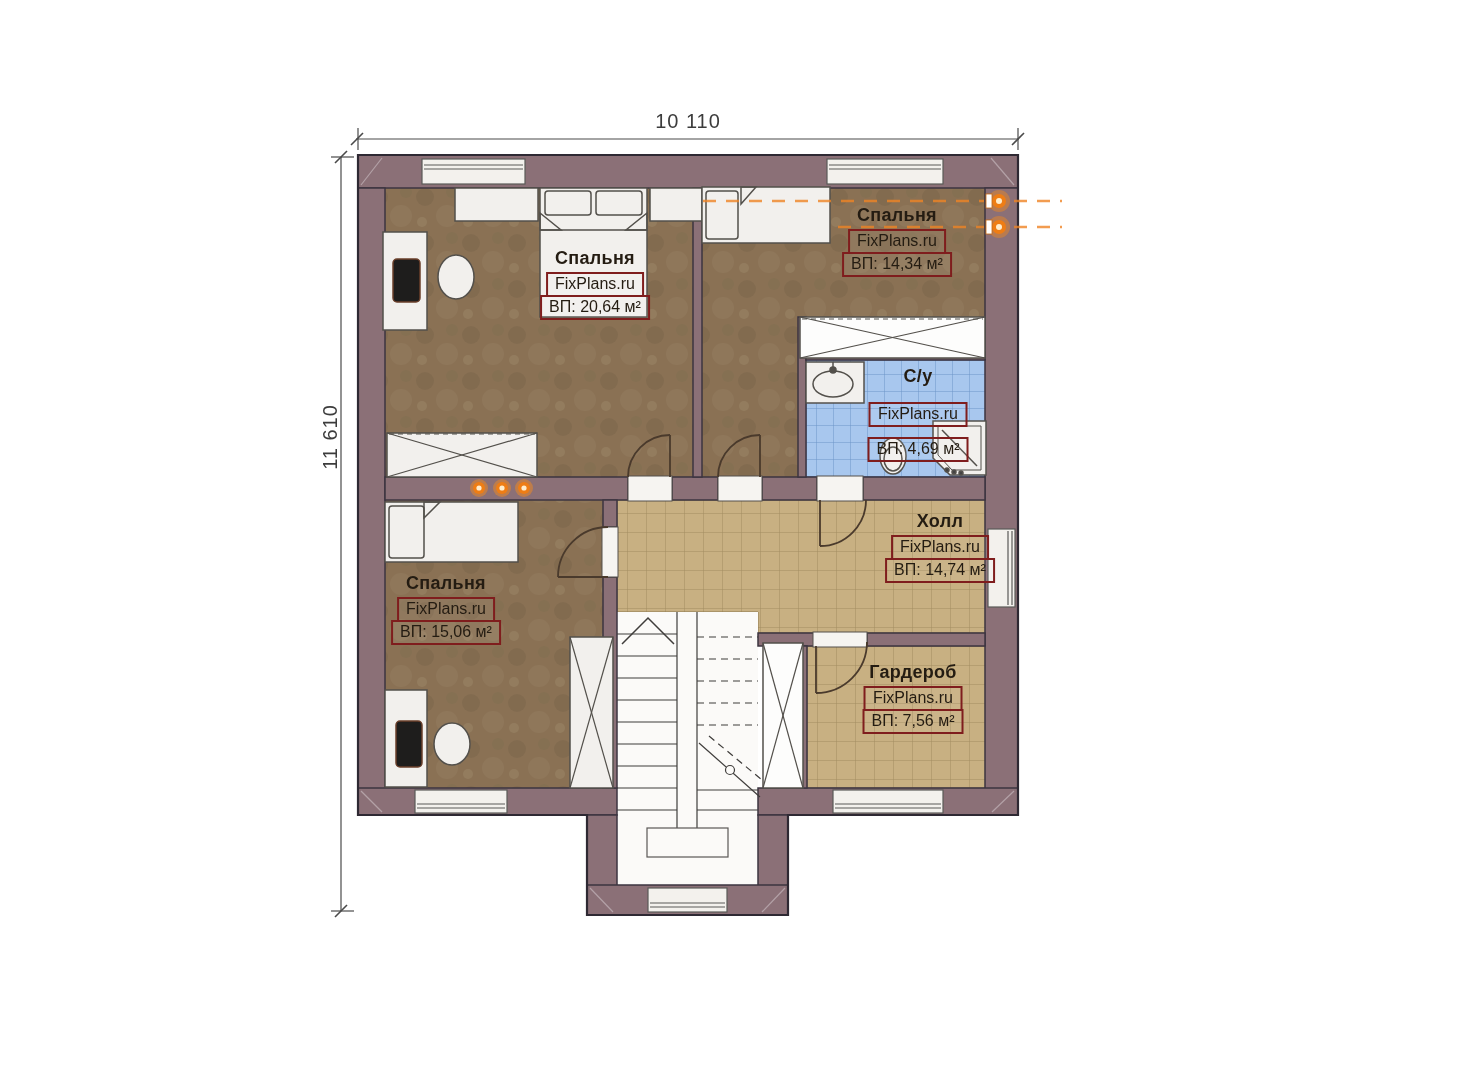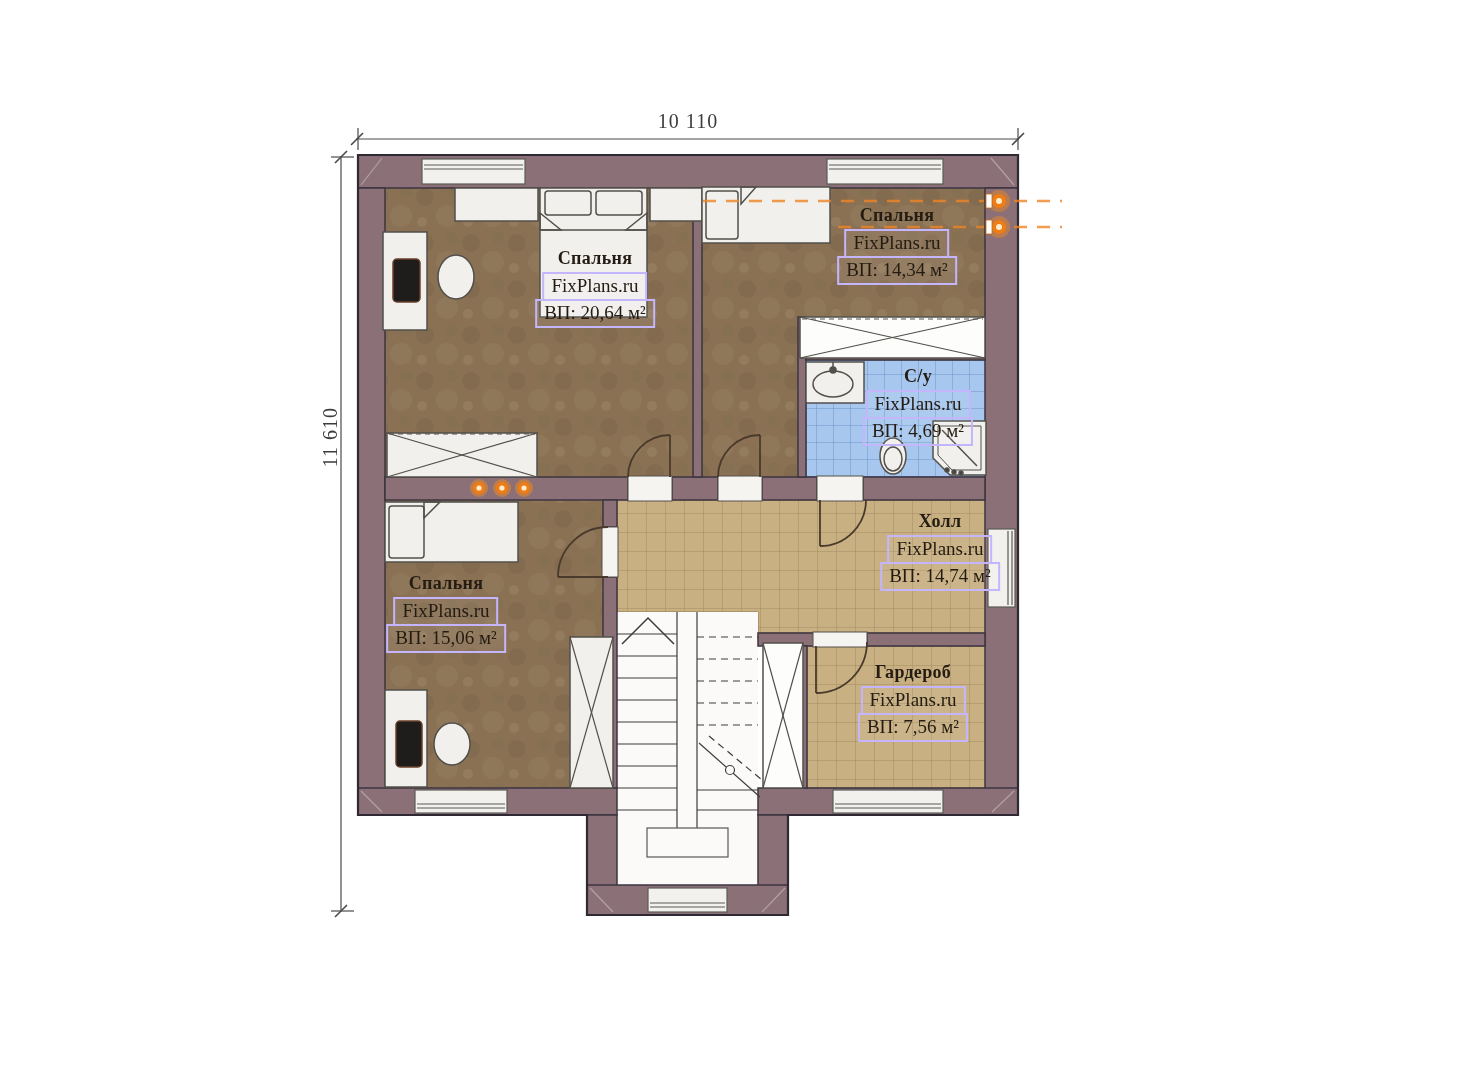--- a/index.html
+++ b/index.html
@@ -1,22 +1,22 @@
 <!DOCTYPE html>
 <html><head>
 <meta charset="utf-8">
 <style>
   html,body{margin:0;padding:0;background:#ffffff;}
   .canvas{position:relative;width:1240px;height:1080px;background:#ffffff;overflow:hidden;
-          font-family:Liberation Serif, serif;padding-left:27px;}
+          font-family:Liberation Sans, sans-serif;padding-left:27px;}
   svg{position:absolute;left:0;top:0;}
   .room-label{position:absolute;display:flex;flex-direction:column;align-items:center;
               transform:translateX(-50%);color:#241c12;z-index:5;}
   .rl-title{font-weight:bold;font-size:18px;letter-spacing:.3px;margin-bottom:3px;white-space:nowrap;}
-  .rl-box{border:2px solid #c4b5fd;padding:1px 7px 2px 7px;font-size:19px;white-space:nowrap;
+  .rl-box{border:2px solid #7f1d1d;padding:1px 7px 2px 7px;font-size:16px;white-space:nowrap;
           color:#241c12;background:rgba(255,255,255,0.06);}
   .rl-box.second{margin-top:-2px;}
   .dim{position:absolute;color:#3c3c3c;font-size:20px;letter-spacing:1px;z-index:5;white-space:nowrap;}
   #dim-top{left:688px;top:110px;transform:translateX(-50%);}
   #dim-left{left:330px;top:437px;transform:translate(-50%,-50%) rotate(-90deg);}
 </style>
 </head>
 <body>
 
 <div class="canvas">
@@ -317,21 +317,21 @@
   <div class="rl-box">FixPlans.ru</div>
   <div class="rl-box second">ВП: 20,64 м²</div>
 </div>
 
 <div class="room-label" style="left:897px;top:205px;">
   <div class="rl-title">Спальня</div>
   <div class="rl-box">FixPlans.ru</div>
   <div class="rl-box second">ВП: 14,34 м²</div>
 </div>
 
-<div class="room-label" style="left:918px;top:366px;">
+<div class="room-label" style="left:918px;top:366px;gap:12px;">
   <div class="rl-title">С/у</div>
   <div class="rl-box">FixPlans.ru</div>
   <div class="rl-box second">ВП: 4,69 м²</div>
 </div>
 
 <div class="room-label" style="left:940px;top:511px;">
   <div class="rl-title">Холл</div>
   <div class="rl-box">FixPlans.ru</div>
   <div class="rl-box second">ВП: 14,74 м²</div>
 </div>

